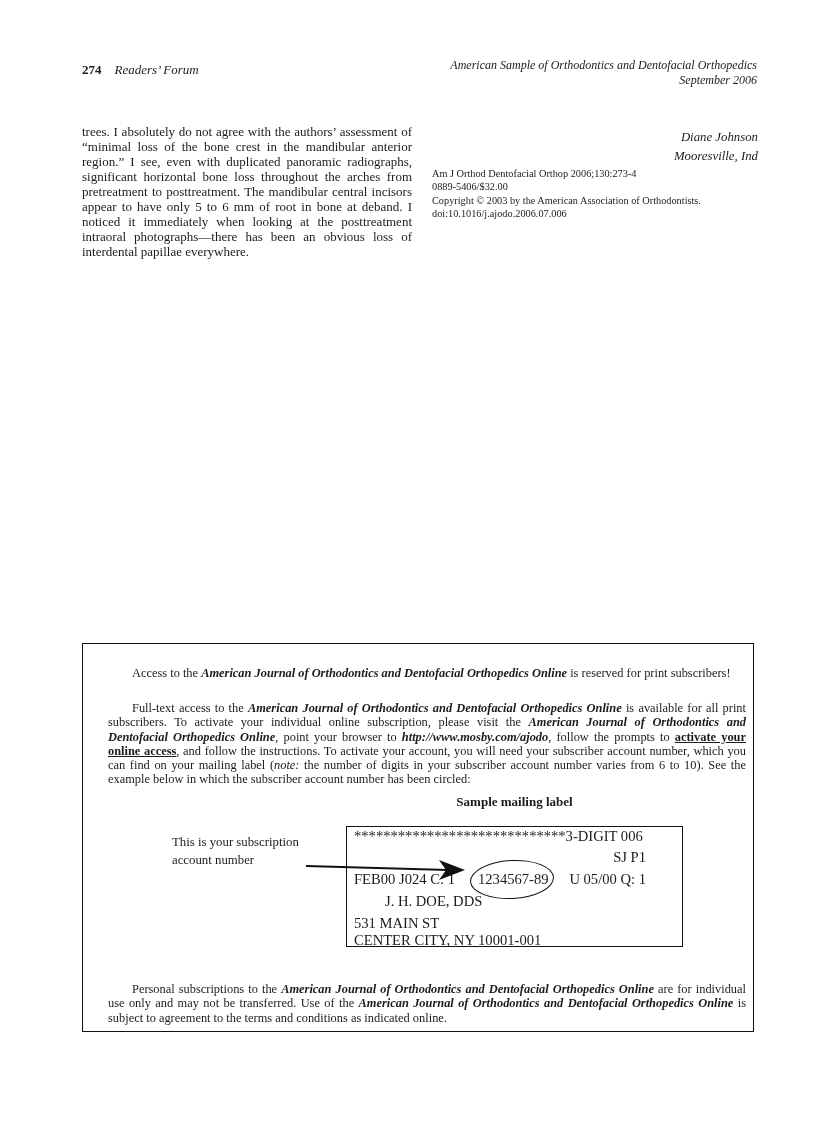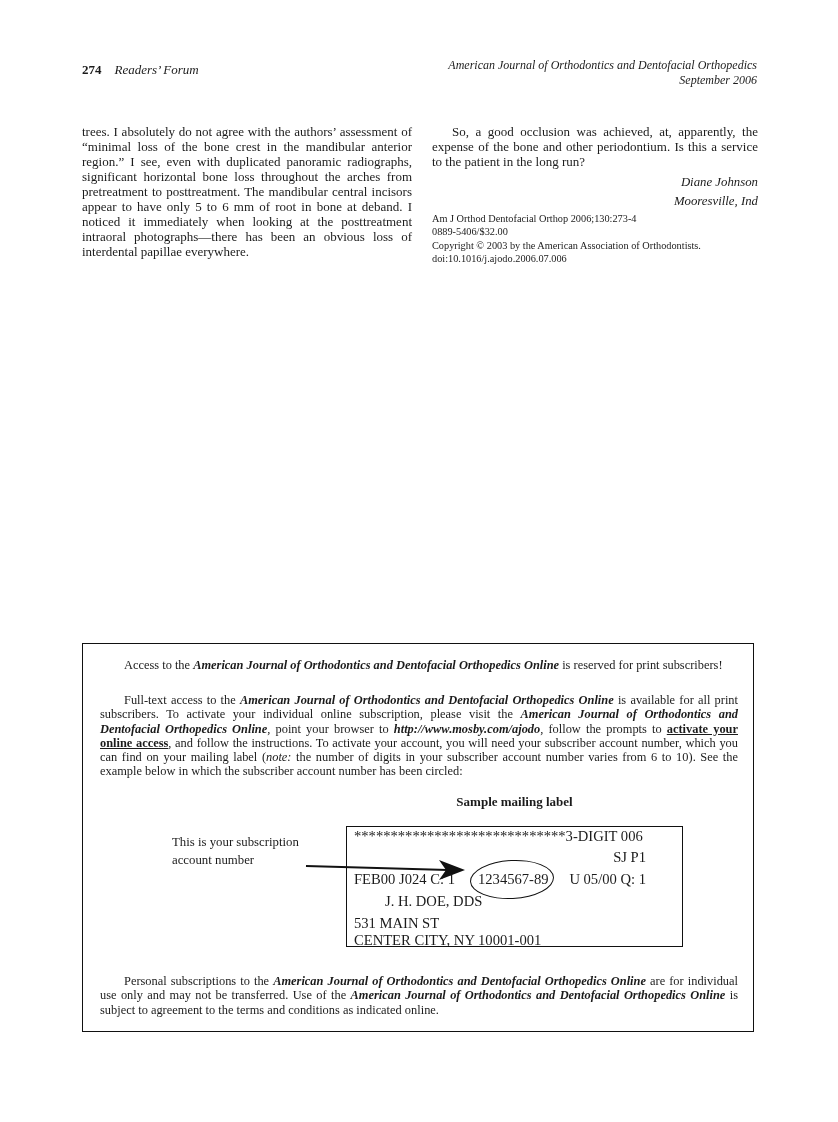--- a/index.html
+++ b/index.html
@@ -23,21 +23,21 @@
   #col-right{left:432px;top:124px;width:326px;font-size:13px;line-height:15px;}
   #col-right .rc-para{text-align:justify;text-indent:20px;margin:0;}
   .signature{margin-top:4px;text-align:right;font-style:italic;
              font-size:12.8px;line-height:19px;}
   .citation{margin-top:1px;font-size:10.3px;line-height:13.4px;}
 
   
   #notice{left:82px;top:643px;width:672px;height:389px;border:1.5px solid #111;
           box-sizing:border-box;}
   #notice .p{position:absolute;left:17px;width:638px;text-align:justify;
-             font-size:12.4px;line-height:14.3px;text-indent:24px;margin:0;}
+             font-size:12.4px;line-height:14.3px;text-indent:24px;margin:8px;}
   #p1{top:14px;text-align:left;white-space:nowrap;width:auto;font-size:12px;
       text-indent:16px;}
   #p2{top:49px;}
   #p3{top:330px;}
   .bi{font-weight:bold;font-style:italic;}
   .bold-ul{font-weight:bold;text-decoration:underline;}
   .it{font-style:italic;}
 
   #sample-heading{position:absolute;left:263px;width:337px;top:150px;
                   text-align:center;font-weight:bold;font-size:13px;}
@@ -62,30 +62,29 @@
                 border:1.6px solid #111;border-radius:50%;box-sizing:border-box;
                 transform:rotate(-3deg);}
 </style>
 </head>
 <body>
 
 <div class="abs" id="hdr-left">
   <span class="pgnum">274</span><span class="section">Readers’ Forum</span>
 </div>
 <div class="abs" id="hdr-right">
-  <div>American Journal of Orthodontics and Dentofacial Orthopedics</div>
+  <div>American Sample of Orthodontics and Dentofacial Orthopedics</div>
   <div>September 2006</div>
 </div>
 
 <div class="abs" id="col-left">
   <p style="margin:0">trees. I absolutely do not agree with the authors’ assessment of “minimal loss of the bone crest in the mandibular anterior region.” I see, even with duplicated panoramic radiographs, significant horizontal bone loss throughout the arches from pretreatment to posttreatment. The mandibular central incisors appear to have only 5 to 6 mm of root in bone at deband. I noticed it immediately when looking at the posttreatment intraoral photographs—there has been an obvious loss of interdental papillae everywhere.</p>
 </div>
 
 <div class="abs" id="col-right">
-  <p class="rc-para">So, a good occlusion was achieved, at, apparently, the expense of the bone and other periodontium. Is this a service to the patient in the long run?</p>
   <div class="signature">
     <div>Diane Johnson</div>
     <div>Mooresville, Ind</div>
   </div>
   <div class="citation">
     <div>Am J Orthod Dentofacial Orthop 2006;130:273-4</div>
     <div>0889-5406/$32.00</div>
     <div>Copyright © 2003 by the American Association of Orthodontists.</div>
     <div>doi:10.1016/j.ajodo.2006.07.006</div>
   </div>

